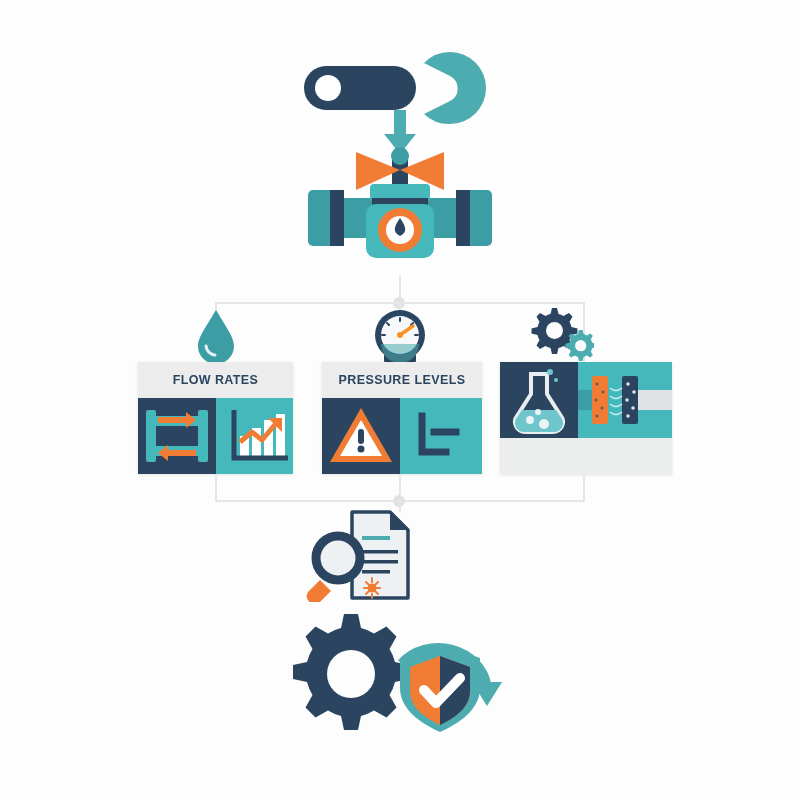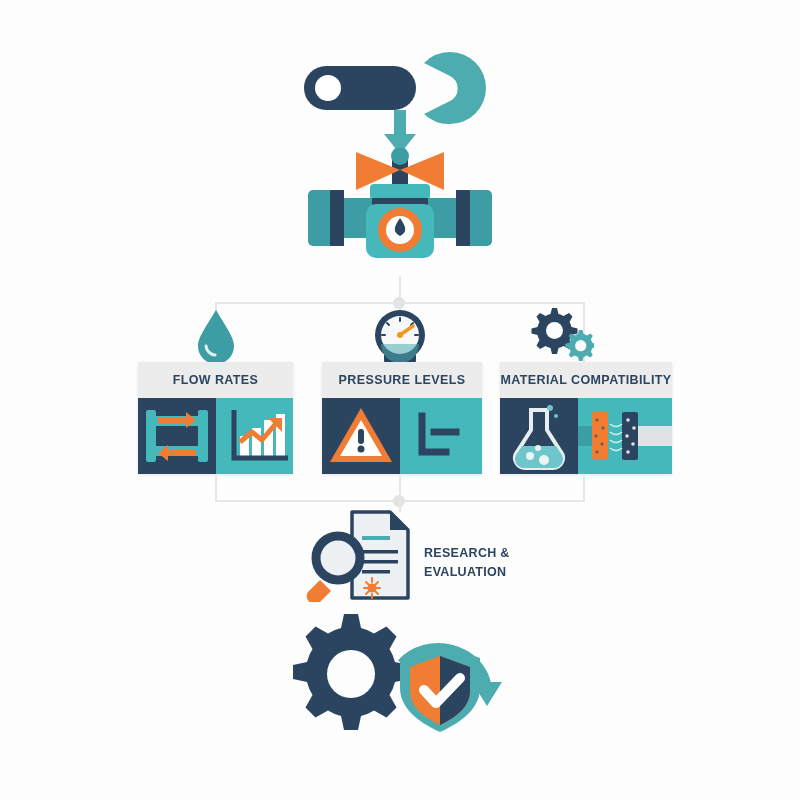--- a/index.html
+++ b/index.html
@@ -155,23 +155,20 @@
       <div class="pane-teal" style="flex:1;">
         <svg width="77" height="76" viewBox="0 0 77 76">
           <path d="M22 18 v36 h24" stroke="#2b4560" stroke-width="7" fill="none" stroke-linecap="square"></path>
           <path d="M34 34 h22" stroke="#2b4560" stroke-width="7" stroke-linecap="square"></path>
         </svg>
       </div>
     </div>
   </div>
 
   <div class="card" style="left:500px;width:172px;">
-    <div class="card-head">
-      <span class="card-title">MATERIAL COMPATIBILITY</span>
-    </div>
     <div class="card-body">
       <div class="pane-dark" style="width:78px;">
         <svg width="78" height="76" viewBox="0 0 78 76">
           <path d="M31 12 h16 v20 l14 22 a10 10 0 0 1 -8 16 H25 a10 10 0 0 1 -8 -16 l14 -22 z" fill="none" stroke="#e8eef0" stroke-width="4"></path>
           <path d="M22 48 h34 l6 9 a9 9 0 0 1 -7 13 H23 a9 9 0 0 1 -7 -13 z" fill="#6ec6cc"></path>
           <circle cx="30" cy="58" r="4" fill="#eaf4f5"></circle>
           <circle cx="44" cy="62" r="5" fill="#eaf4f5"></circle>
           <circle cx="38" cy="50" r="3" fill="#eaf4f5"></circle>
           <circle cx="50" cy="10" r="3" fill="#6ec6cc"></circle>
           <circle cx="56" cy="18" r="2" fill="#6ec6cc"></circle>
@@ -233,24 +230,20 @@
       <line x1="69" y1="83" x2="72" y2="86"></line>
       <line x1="72" y1="74" x2="69" y2="77"></line>
       <line x1="63" y1="83" x2="60" y2="86"></line>
     </g>
     <circle cx="66" cy="80" r="4.5" fill="#f07d33"></circle>
   </svg>
   <svg class="abs" style="left:302px;top:528px;" width="72" height="74" viewBox="0 0 72 74">
     <path d="M18 52 l-12 12 a8 8 0 0 0 11 11 l12 -12 z" fill="#f07d33"></path>
     <circle cx="36" cy="30" r="22" fill="#eef1f4" stroke="#2b4560" stroke-width="9"></circle>
   </svg>
-  <div class="abs re-text" style="left:424px;top:544px;">
-    <div>RESEARCH &amp;</div>
-    <div>EVALUATION</div>
-  </div>
 
   <svg class="abs" style="left:292px;top:612px;" width="216" height="124" viewBox="0 0 216 124">
 
     <g>
       <path d="M52 2 l14 0 l3 14 a44 44 0 0 1 13 5.5 l12.5 -7 l10 10 l-7 12.5 a44 44 0 0 1 5.5 13 l14 3 l0 14 l-14 3 a44 44 0 0 1 -5.5 13 l7 12.5 l-10 10 l-12.5 -7 a44 44 0 0 1 -13 5.5 l-3 14 l-14 0 l-3 -14 a44 44 0 0 1 -13 -5.5 l-12.5 7 l-10 -10 l7 -12.5 a44 44 0 0 1 -5.5 -13 l-14 -3 l0 -14 l14 -3 a44 44 0 0 1 5.5 -13 l-7 -12.5 l10 -10 l12.5 7 a44 44 0 0 1 13 -5.5 z" fill="#2b4560"></path>
       <circle cx="59" cy="62" r="24" fill="#fdfdfd"></circle>
     </g>
 
     <g>
       <path d="M110 52 a48 44 0 0 1 84 22" stroke="#4dacaf" stroke-width="11" fill="none" stroke-linecap="butt"></path>

